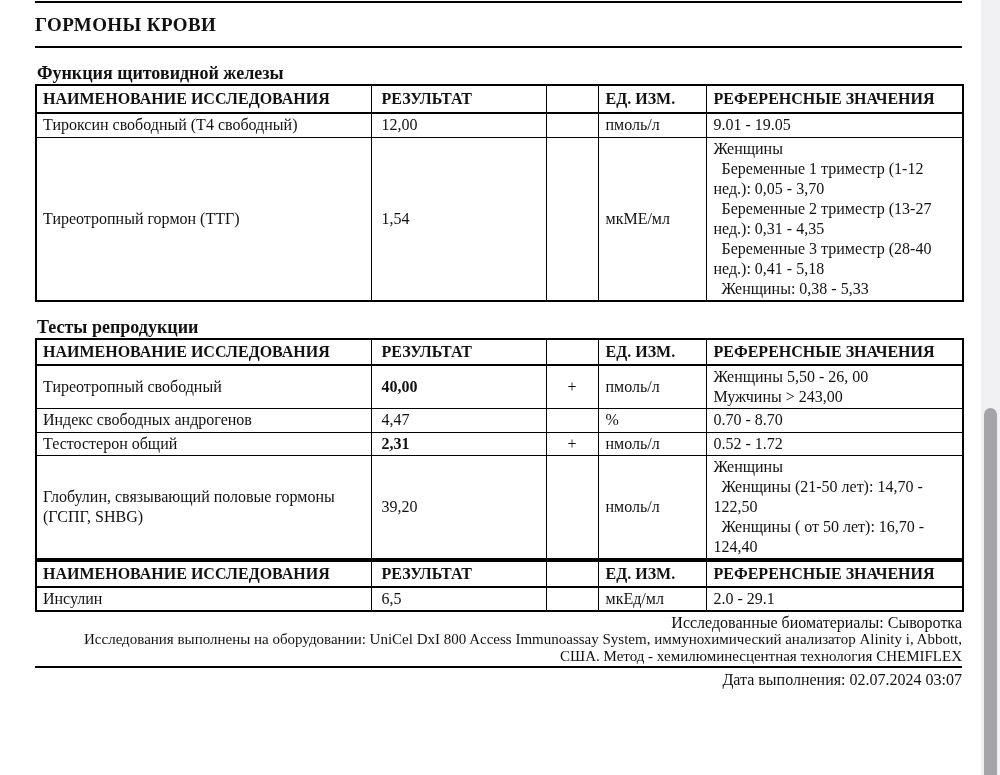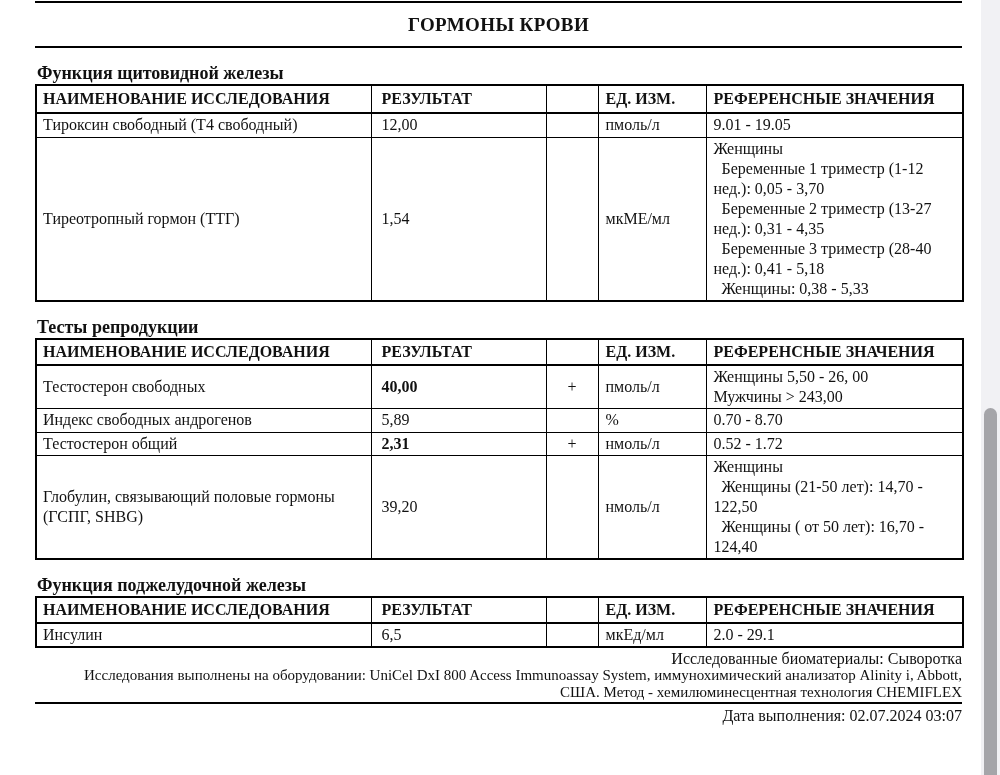--- a/index.html
+++ b/index.html
@@ -5,21 +5,21 @@
   html,body { margin:0; padding:0; background:#ffffff; }
   .page {
     position:relative; width:1000px; height:775px; background:#ffffff;
     overflow:hidden; font-family:"Liberation Serif","DejaVu Serif",serif; color:#111111;
   }
   .content { position:absolute; left:35px; top:0; width:927px; }
   .rule { height:0; border-top:2px solid #000000; }
   .rule-top { margin-top:1px; }
   .rule-title { margin-top:8px; }
   .rule-footer { margin-top:1px; }
-  .title { text-align:center; font-weight:bold; font-size:19px; line-height:26px; margin-top:9px; letter-spacing:0.4px; }
+  .title { text-align:left; font-weight:bold; font-size:19px; line-height:26px; margin-top:9px; letter-spacing:0.4px; }
   .section-heading { font-weight:bold; font-size:18px; line-height:22px; margin:14px 0 0 2px; }
   table.lab {
     border-collapse:collapse; table-layout:fixed; width:927px; 
     border:2px solid #000000;
   }
   table.lab th, table.lab td {
     border:1px solid #000000; font-size:16px; line-height:20px;
     vertical-align:middle; padding:1px 7px; overflow:hidden; text-align:left;
   }
   table.lab thead th { font-weight:bold; border-bottom:2px solid #000000; }
@@ -108,30 +108,30 @@
         <tr style="height:26px">
           <th class="c-name">НАИМЕНОВАНИЕ ИССЛЕДОВАНИЯ</th>
           <th class="c-result">РЕЗУЛЬТАТ</th>
           <th class="c-flag"></th>
           <th class="c-unit">ЕД. ИЗМ.</th>
           <th class="c-ref">РЕФЕРЕНСНЫЕ ЗНАЧЕНИЯ</th>
         </tr>
       </thead>
       <tbody>
         <tr style="height:43px">
-          <td class="c-name">Тестостерон свободных</td>
+          <td class="c-name">Тиреотропный свободный</td>
           <td class="c-result bold">40,00</td>
           <td class="c-flag">+</td>
           <td class="c-unit">пмоль/л</td>
           <td class="c-ref">Женщины 5,50 - 26, 00
 Мужчины &gt; 243,00</td>
         </tr>
         <tr style="height:24px">
           <td class="c-name">Индекс свободных андрогенов</td>
-          <td class="c-result">5,89</td>
+          <td class="c-result">4,47</td>
           <td class="c-flag"></td>
           <td class="c-unit">%</td>
           <td class="c-ref">0.70 - 8.70</td>
         </tr>
         <tr style="height:23px">
           <td class="c-name">Тестостерон общий</td>
           <td class="c-result bold">2,31</td>
           <td class="c-flag">+</td>
           <td class="c-unit">нмоль/л</td>
           <td class="c-ref">0.52 - 1.72</td>
@@ -143,21 +143,20 @@
           <td class="c-unit">нмоль/л</td>
           <td class="c-ref">Женщины
   Женщины (21-50 лет): 14,70 -
 122,50
   Женщины ( от 50 лет): 16,70 -
 124,40</td>
         </tr>
       </tbody>
     </table>
 
-    <div class="section-heading">Функция поджелудочной железы</div>
     <table class="lab">
       <colgroup>
           <col style="width:335px">
           <col style="width:175px">
           <col style="width:52px">
           <col style="width:108px">
           <col style="width:257px">
         </colgroup>
       <thead>
         <tr style="height:26px">

